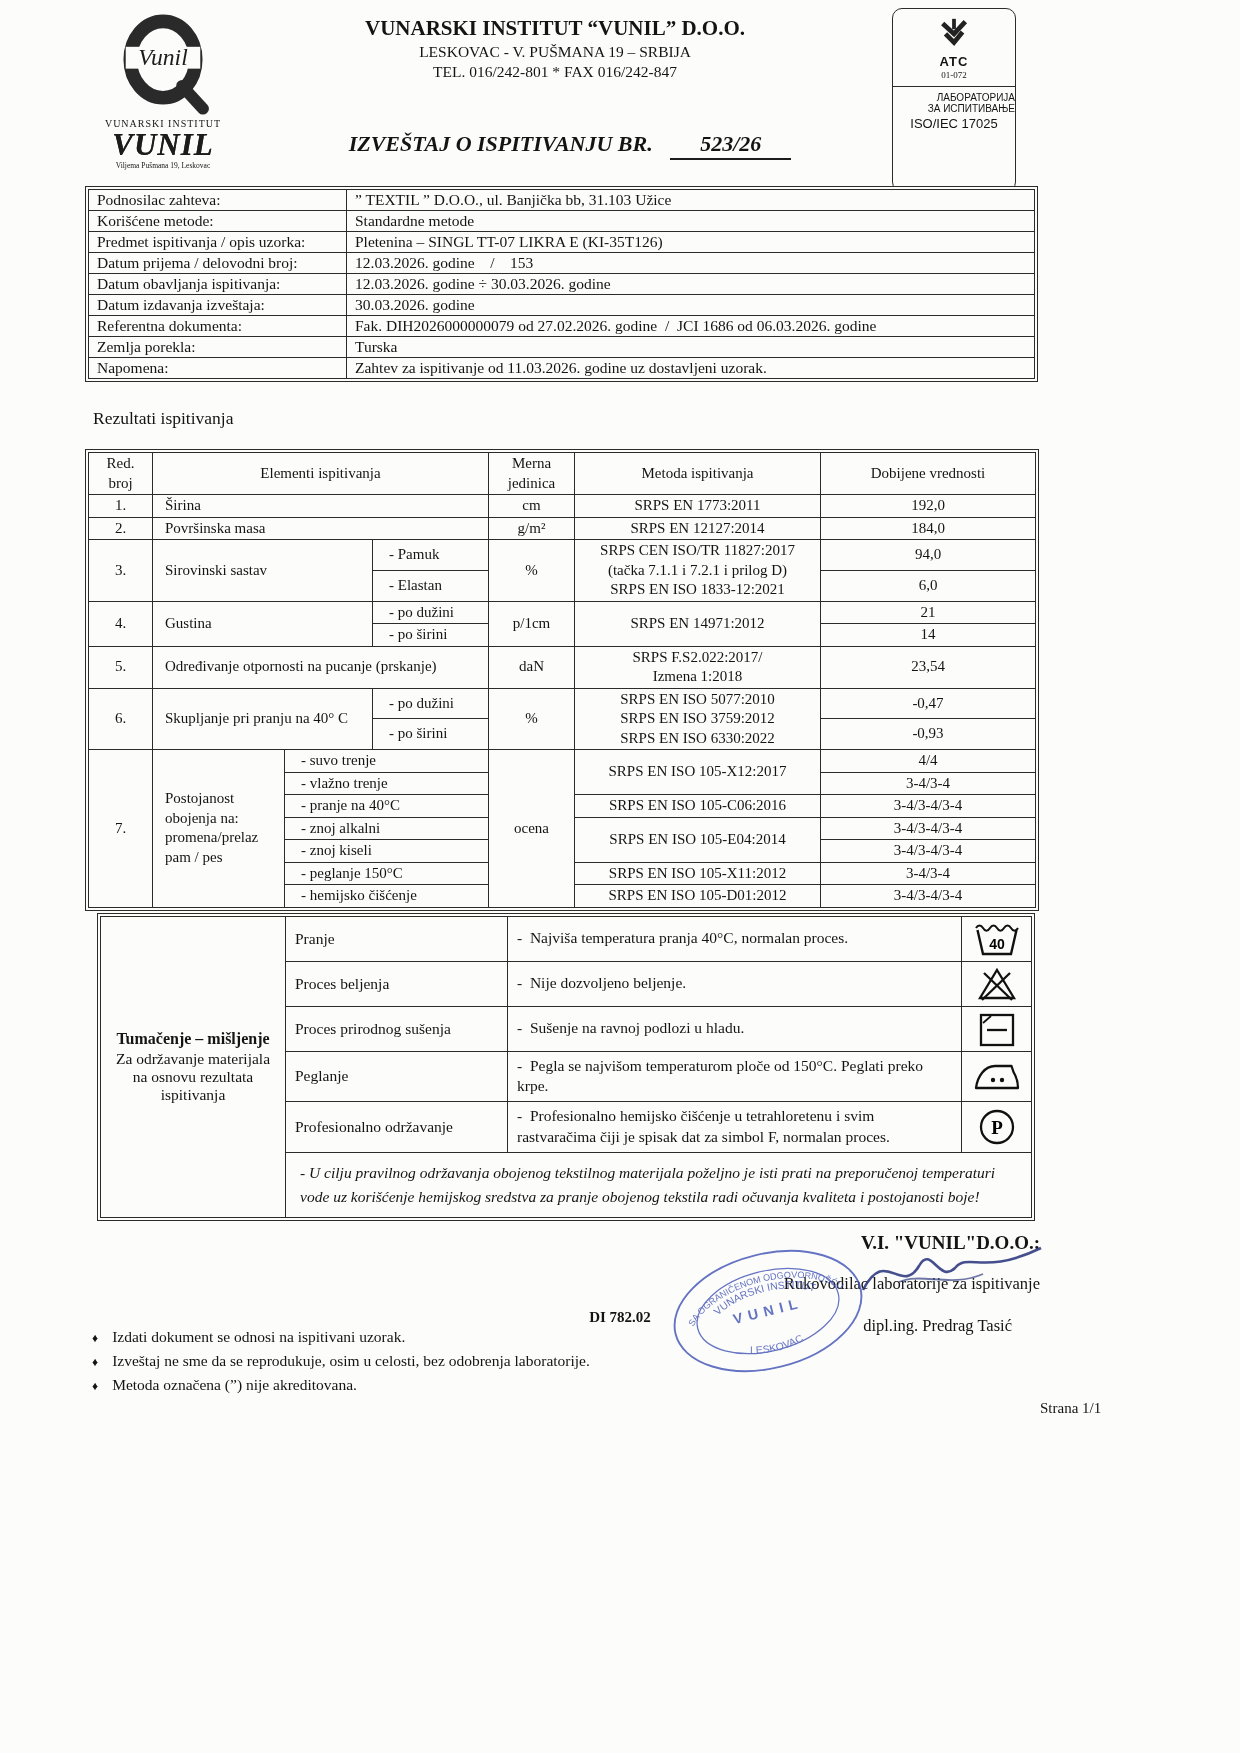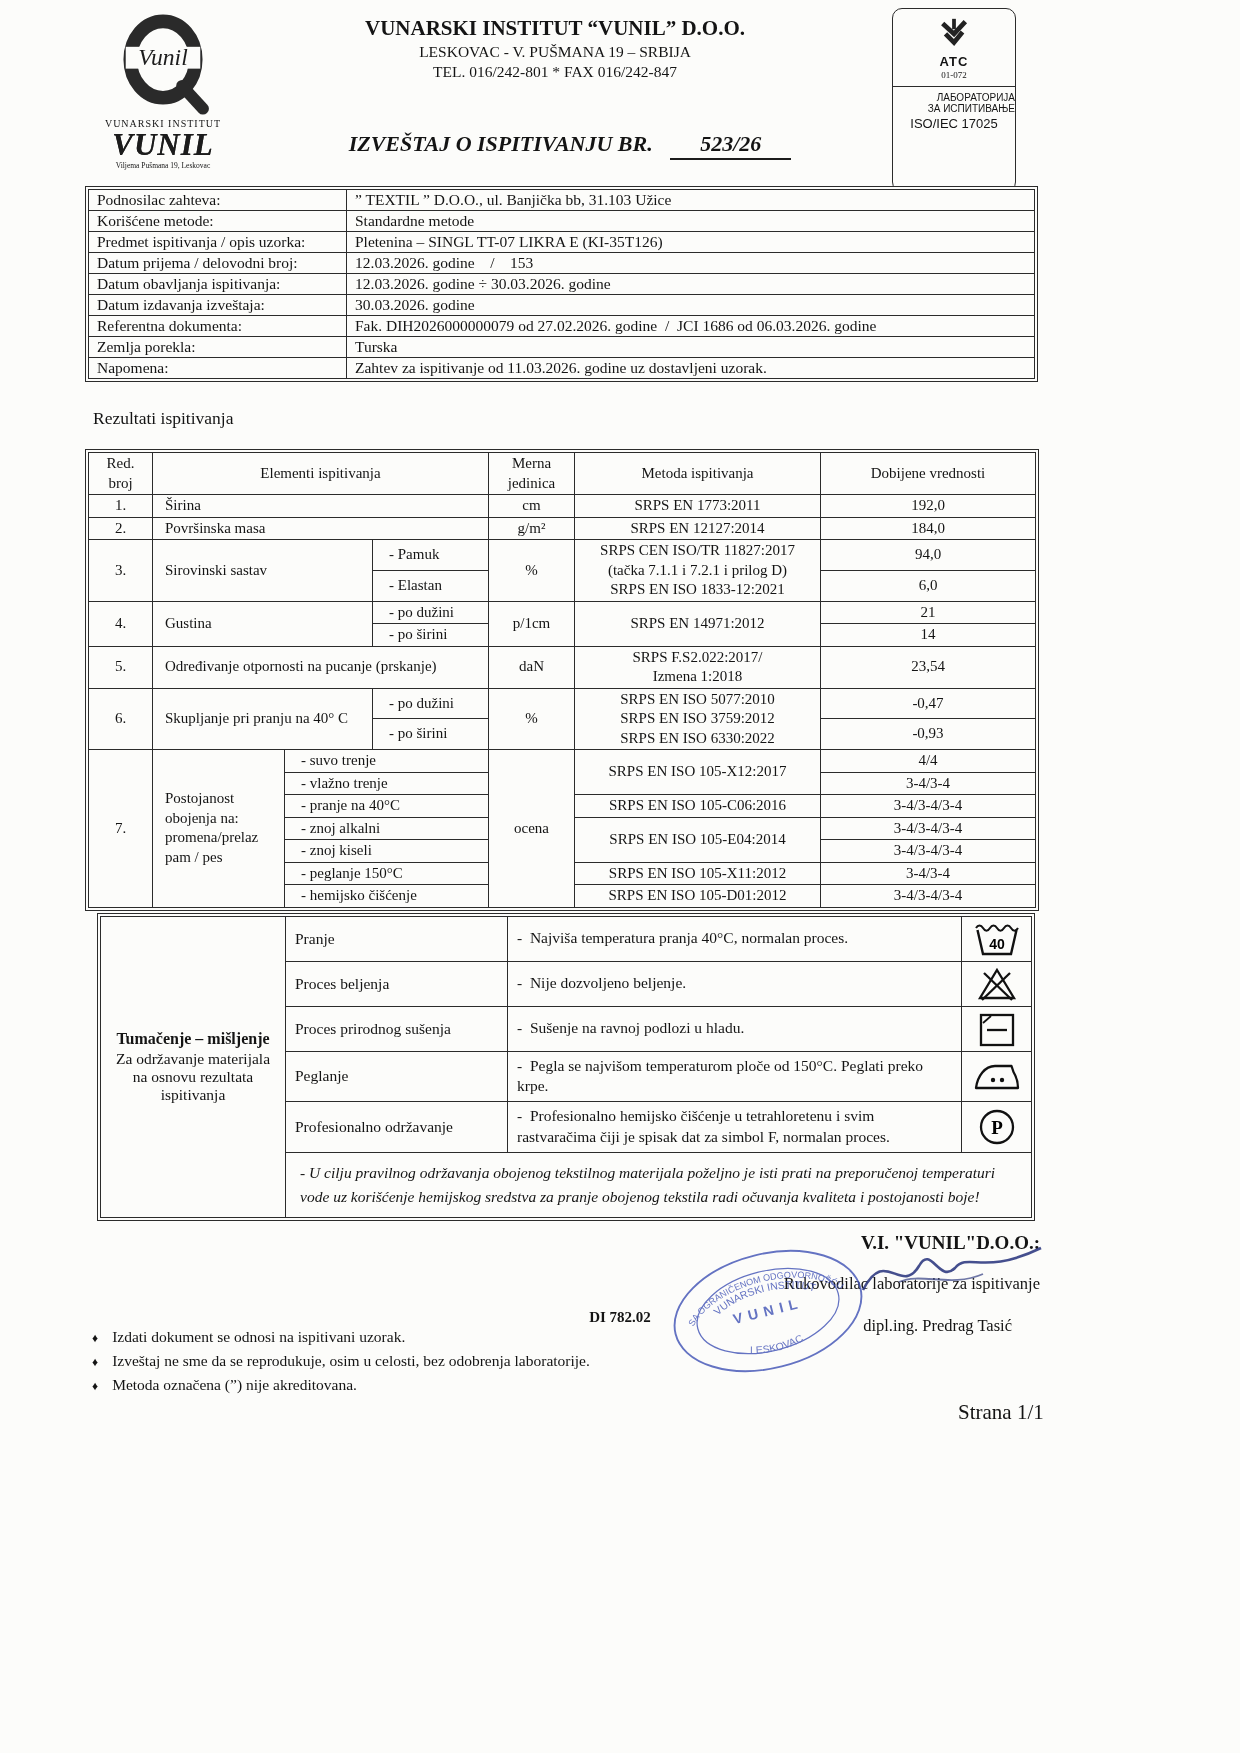--- a/index.html
+++ b/index.html
@@ -78,21 +78,21 @@
   .stamp-text.outer { font-size:9.5px; }
   .stamp-brand { font-size:15px; font-weight:bold; letter-spacing:6px; fill:#3f51b5; font-family:"Liberation Sans",sans-serif; }
 
   .squiggle { position:absolute; left:855px; top:1230px; width:200px; height:86px; }
 
   .bullets { position:absolute; left:92px; top:1328px; width:640px; }
   .bullet-row { display:flex; gap:14px; margin-bottom:6px; font-size:15.5px; align-items:baseline; }
   .bullet-char { font-size:12px; }
 
   .doc-code { position:absolute; left:470px; top:1309px; width:300px; text-align:center; font-size:15px; font-weight:bold; }
-  .page-num { position:absolute; left:958px; top:1400px; font-size:21px; }
+  .page-num { position:absolute; left:1040px; top:1400px; font-size:15px; }
 </style>
 </head>
 <body>
 
 <div class="page">
 
   <div class="logo-block">
     <svg class="logo-mark" viewBox="0 0 110 110">
       <ellipse cx="55" cy="49" rx="36" ry="42" fill="none" stroke="#2a2a2a" stroke-width="15"></ellipse>
       <path d="M76 78 L99 103" stroke="#2a2a2a" stroke-width="13" stroke-linecap="round"></path>

